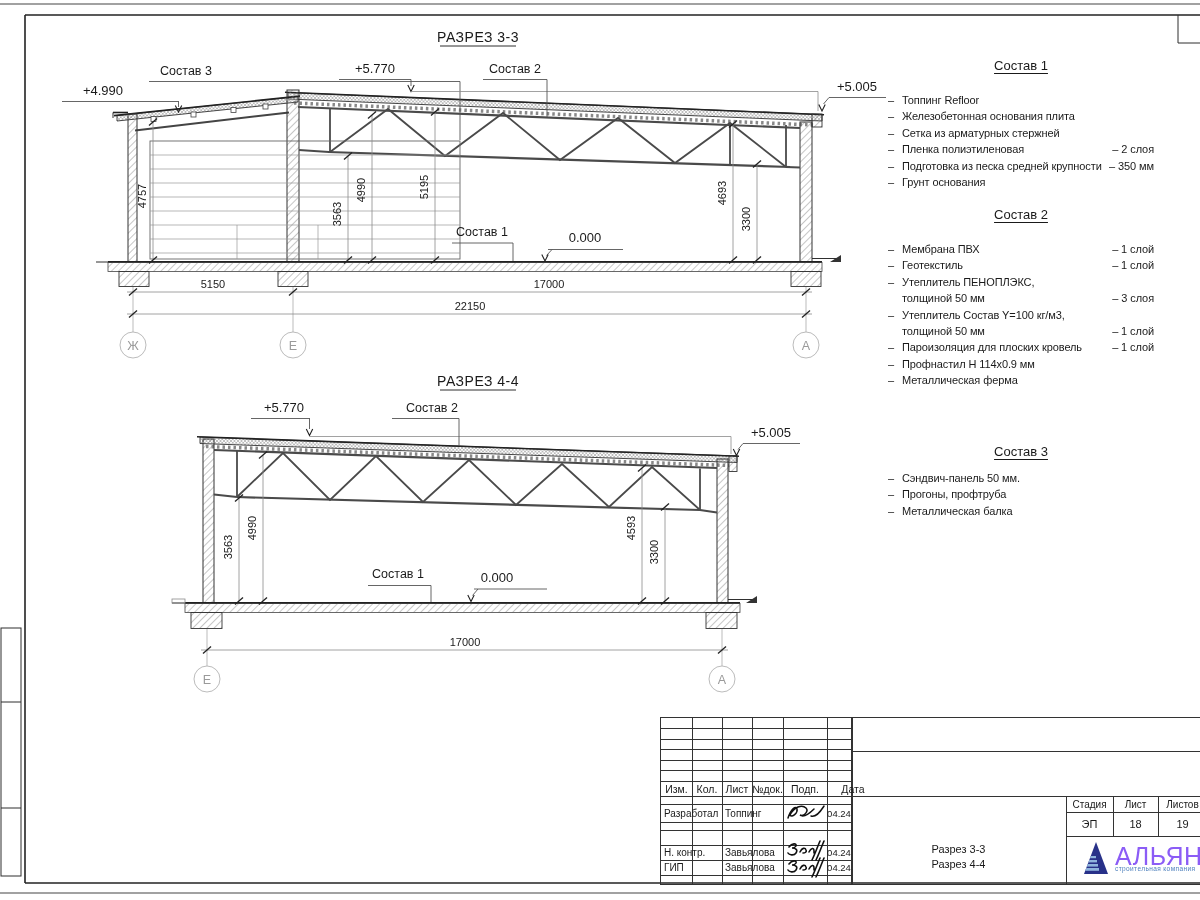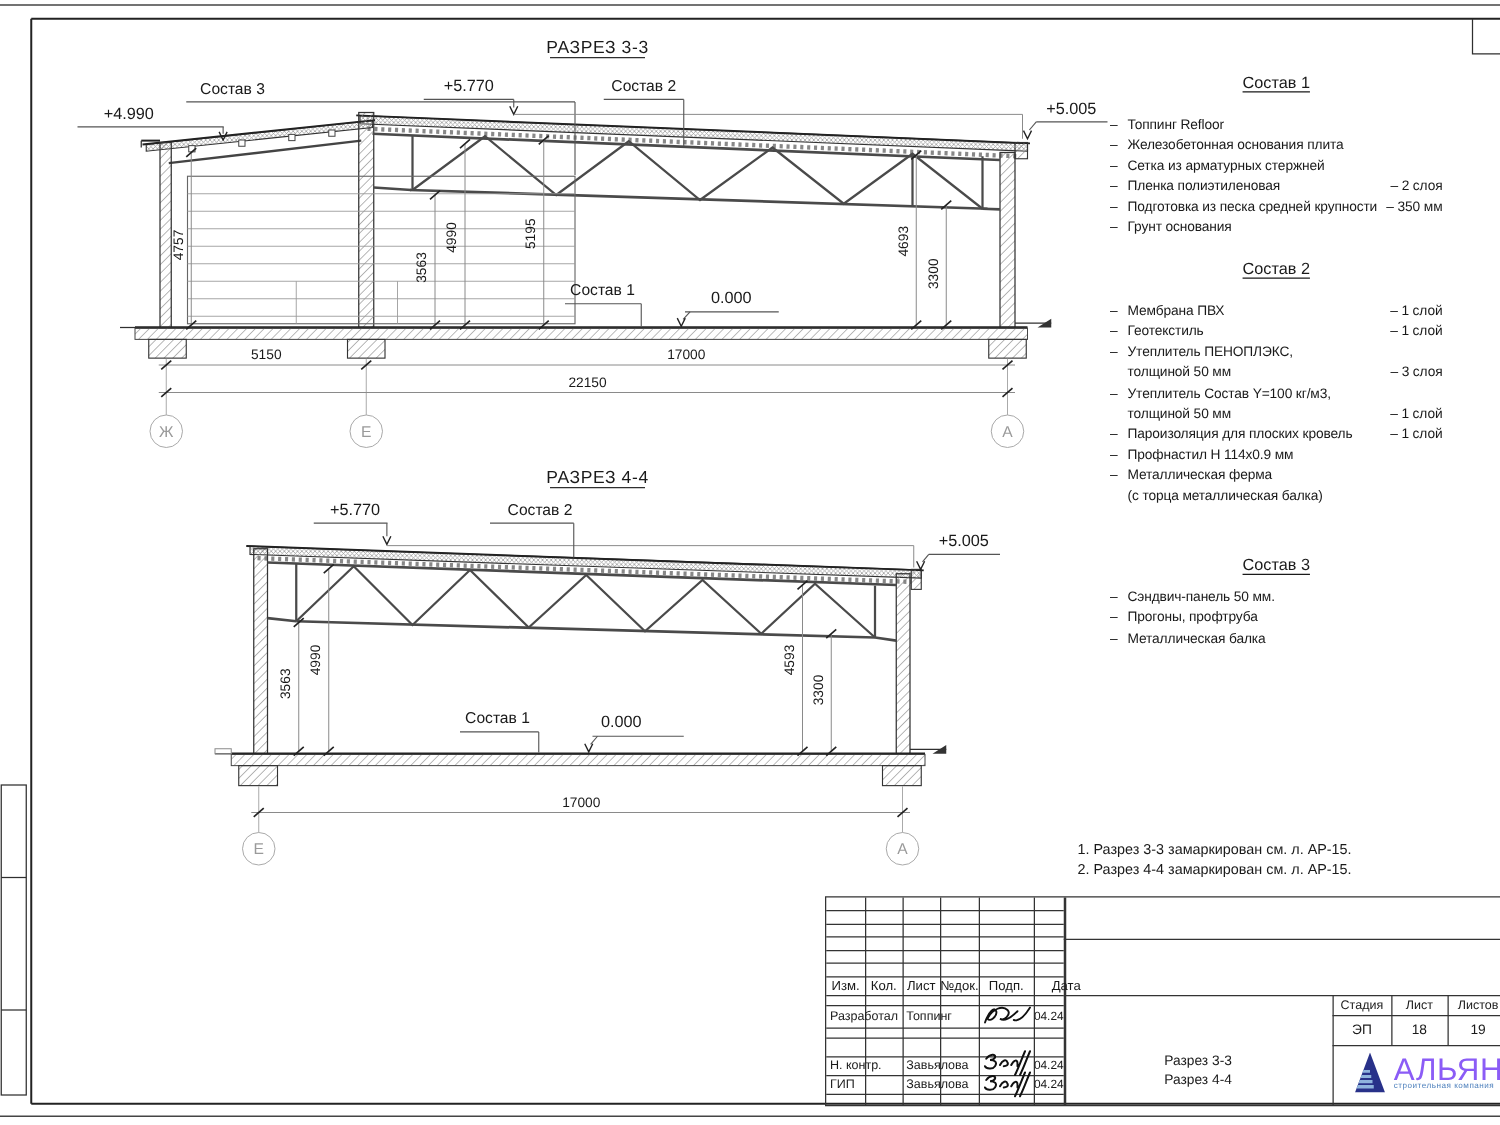--- a/index.html
+++ b/index.html
@@ -415,25 +415,20 @@
       <span class="txt">Профнастил Н 114х0.9 мм</span>
       <span class="val"></span>
     </div>
 
     <div class="row">
       <span class="dash">–</span>
       <span class="txt">Металлическая ферма</span>
       <span class="val"></span>
     </div>
 
-    <div class="row">
-      <span class="dash"></span>
-      <span class="txt">(с торца металлическая балка)</span>
-      <span class="val"></span>
-    </div>
   </div>
 
 <div class="c-head" style="left:888px;top:444px">Состав 3</div>
 <div class="comp" style="left:888px;top:470px">
 
     <div class="row">
       <span class="dash">–</span>
       <span class="txt">Сэндвич-панель 50 мм.</span>
       <span class="val"></span>
     </div>
@@ -445,26 +440,20 @@
     </div>
 
     <div class="row">
       <span class="dash">–</span>
       <span class="txt">Металлическая балка</span>
       <span class="val"></span>
     </div>
   </div>
 
 
-<div class="notes">
-
-    <div class="note-line">1. Разрез 3-3 замаркирован см. л. АР-15.</div>
-
-    <div class="note-line">2. Разрез 4-4 замаркирован см. л. АР-15.</div>
-  </div>
 
 
 <div class="tblock">
 
   <div class="vl" style="left:31px"></div>
   <div class="vl" style="left:61px"></div>
   <div class="vl" style="left:91px"></div>
   <div class="vl" style="left:122px"></div>
   <div class="vl" style="left:166px"></div>
   <div class="vl thick" style="left:190px"></div>

